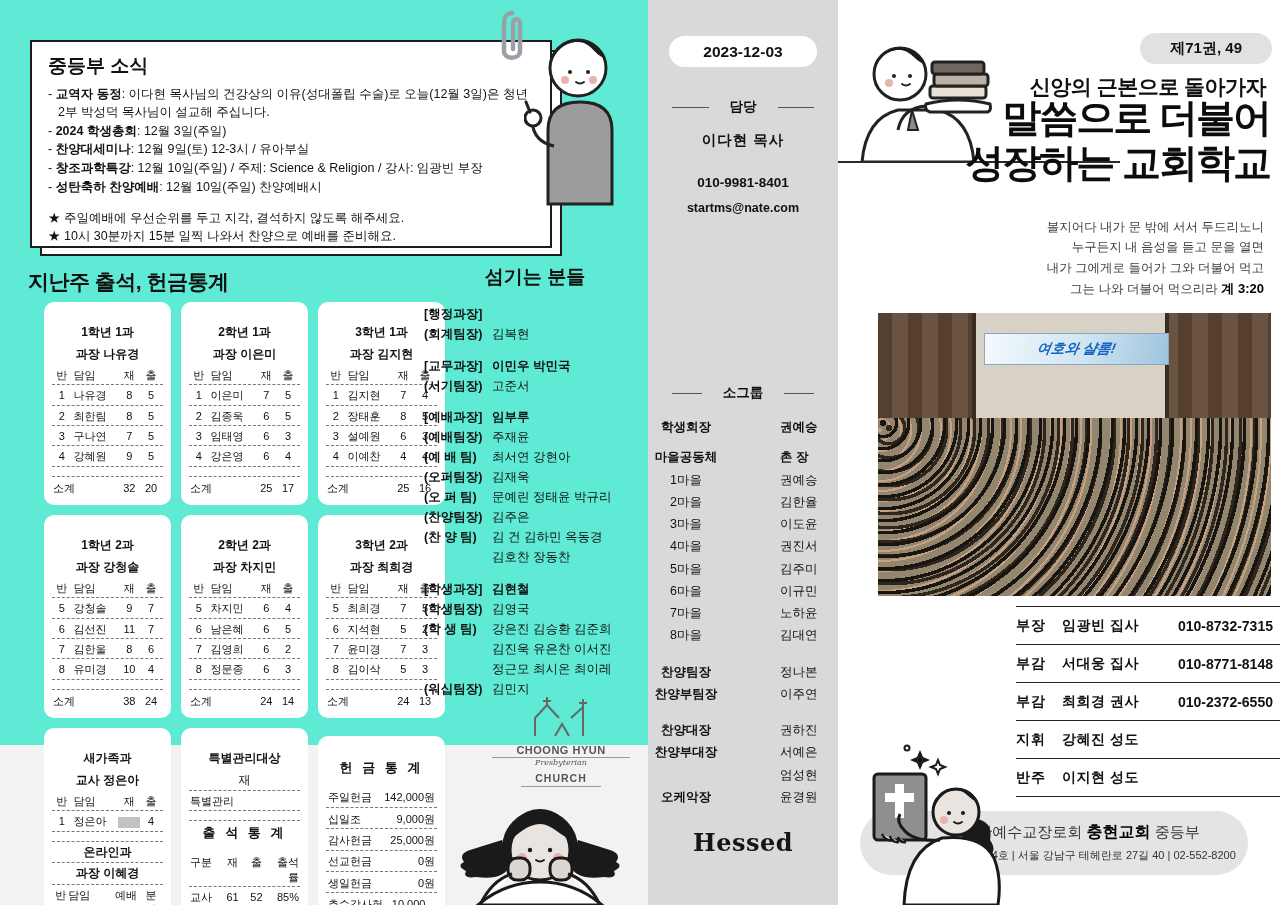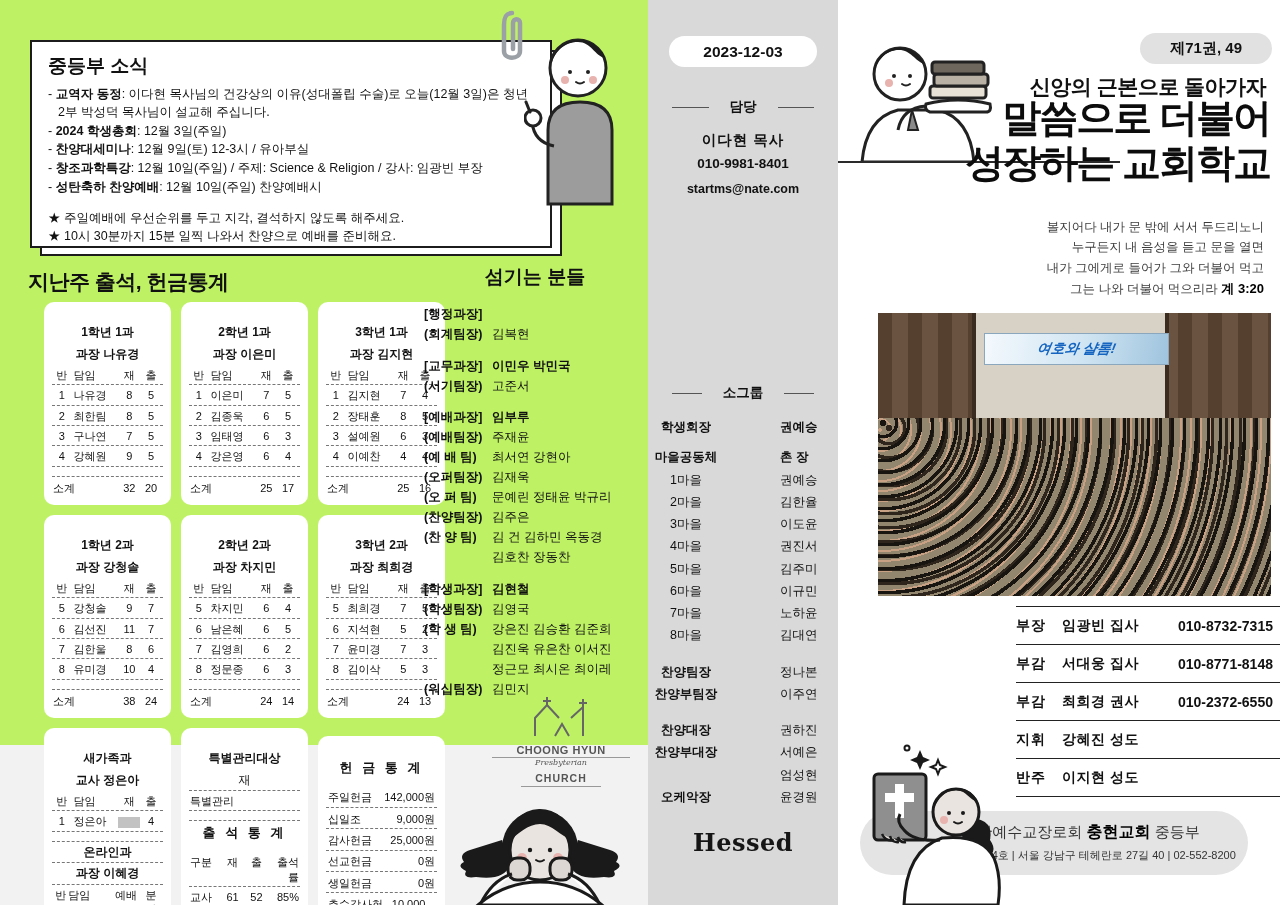--- a/index.html
+++ b/index.html
@@ -2,21 +2,21 @@
 <html><head>
 <meta charset="utf-8">
 <style>
   * { box-sizing: border-box; margin: 0; padding: 0; }
   body {
     width: 1280px; height: 905px; overflow: hidden;
     font-family: "Liberation Sans", sans-serif; color: #111;
     background: #f2f2f2;
   }
   .page { position: relative; width: 1280px; height: 905px; }
-  .panel-left  { position: absolute; left: 0;    top: 0; width: 648px; height: 745px; background: #bef264; }
+  .panel-left  { position: absolute; left: 0;    top: 0; width: 648px; height: 745px; background: #5eead4; }
   .panel-mid   { position: absolute; left: 648px; top: 0; width: 190px; height: 905px; background: #d9d9d9; }
   .panel-right { position: absolute; left: 838px; top: 0; width: 442px; height: 905px; background: #ffffff; }
 
   
   .notice-shadow { position: absolute; left: 40px; top: 50px; width: 522px; height: 206px; background: #fff; border: 2px solid #1c1c1c; }
   .notice-box { position: absolute; left: 30px; top: 40px; width: 522px; height: 208px; background: #fff; border: 2px solid #1c1c1c; padding: 11px 16px; }
   .notice-title { font-weight: bold; font-size: 19px; margin-bottom: 7px; }
   .nitem { font-size: 12.5px; line-height: 1.42; padding-left: 10px; text-indent: -10px; margin: 1px 0; }
   .nitem b { font-weight: bold; }
   .nstar { font-size: 12.5px; line-height: 1.5; }
@@ -64,21 +64,21 @@
   .chl2 { font-family: "DejaVu Serif", serif; font-style: italic; font-size: 8px; line-height: 1.2; }
   .chl3 { font-weight: bold; font-size: 10.5px; letter-spacing: 1px; display: inline-block; border-bottom: 1px solid #999; padding: 0 14px 2px; }
   .girl { position: absolute; left: 450px; top: 788px; }
 
   
   .mdate { position: absolute; left: 21px; top: 36px; width: 148px; height: 31px; background: #fff; border-radius: 16px; text-align: center; line-height: 31px; font-weight: bold; font-size: 15.5px; }
   .mlabel { display: flex; align-items: center; gap: 21px; margin: 0 24px; font-weight: bold; font-size: 13.5px; }
   .mlabel .line { flex: 1; height: 1px; background: #555; }
   .duty { position: absolute; top: 98px; left: 0; width: 190px; text-align: center; }
   .duty-name  { margin-top: 15px; font-weight: bold; font-size: 14.5px; letter-spacing: 1px; }
-  .duty-phone { margin-top: 6px; font-weight: bold; font-size: 13.5px; }
+  .duty-phone { margin-top: 25px; font-weight: bold; font-size: 13.5px; }
   .duty-email { margin-top: 11px; font-weight: bold; font-size: 12.5px; }
   .sgroup { position: absolute; top: 384px; left: 0; width: 190px; }
   .mrow { display: flex; justify-content: space-between; gap: 16px; font-size: 12.5px; line-height: 1.78; }
   .mrole { width: 76px; text-align: center; }
   .mname { width: 58px; text-align: left; }
   .mrow.b .mrole, .mrow.b .mname { font-weight: bold; }
   .mrow.rb .mrole { font-weight: bold; }
   .mgap { height: 14px; }
   .mgap2 { height: 8px; }
   .hessed { position: absolute; top: 828px; left: 0; width: 190px; text-align: center; font-family: "DejaVu Serif", serif; font-weight: bold; font-size: 24px; letter-spacing: 0.5px; color: #151515; }

